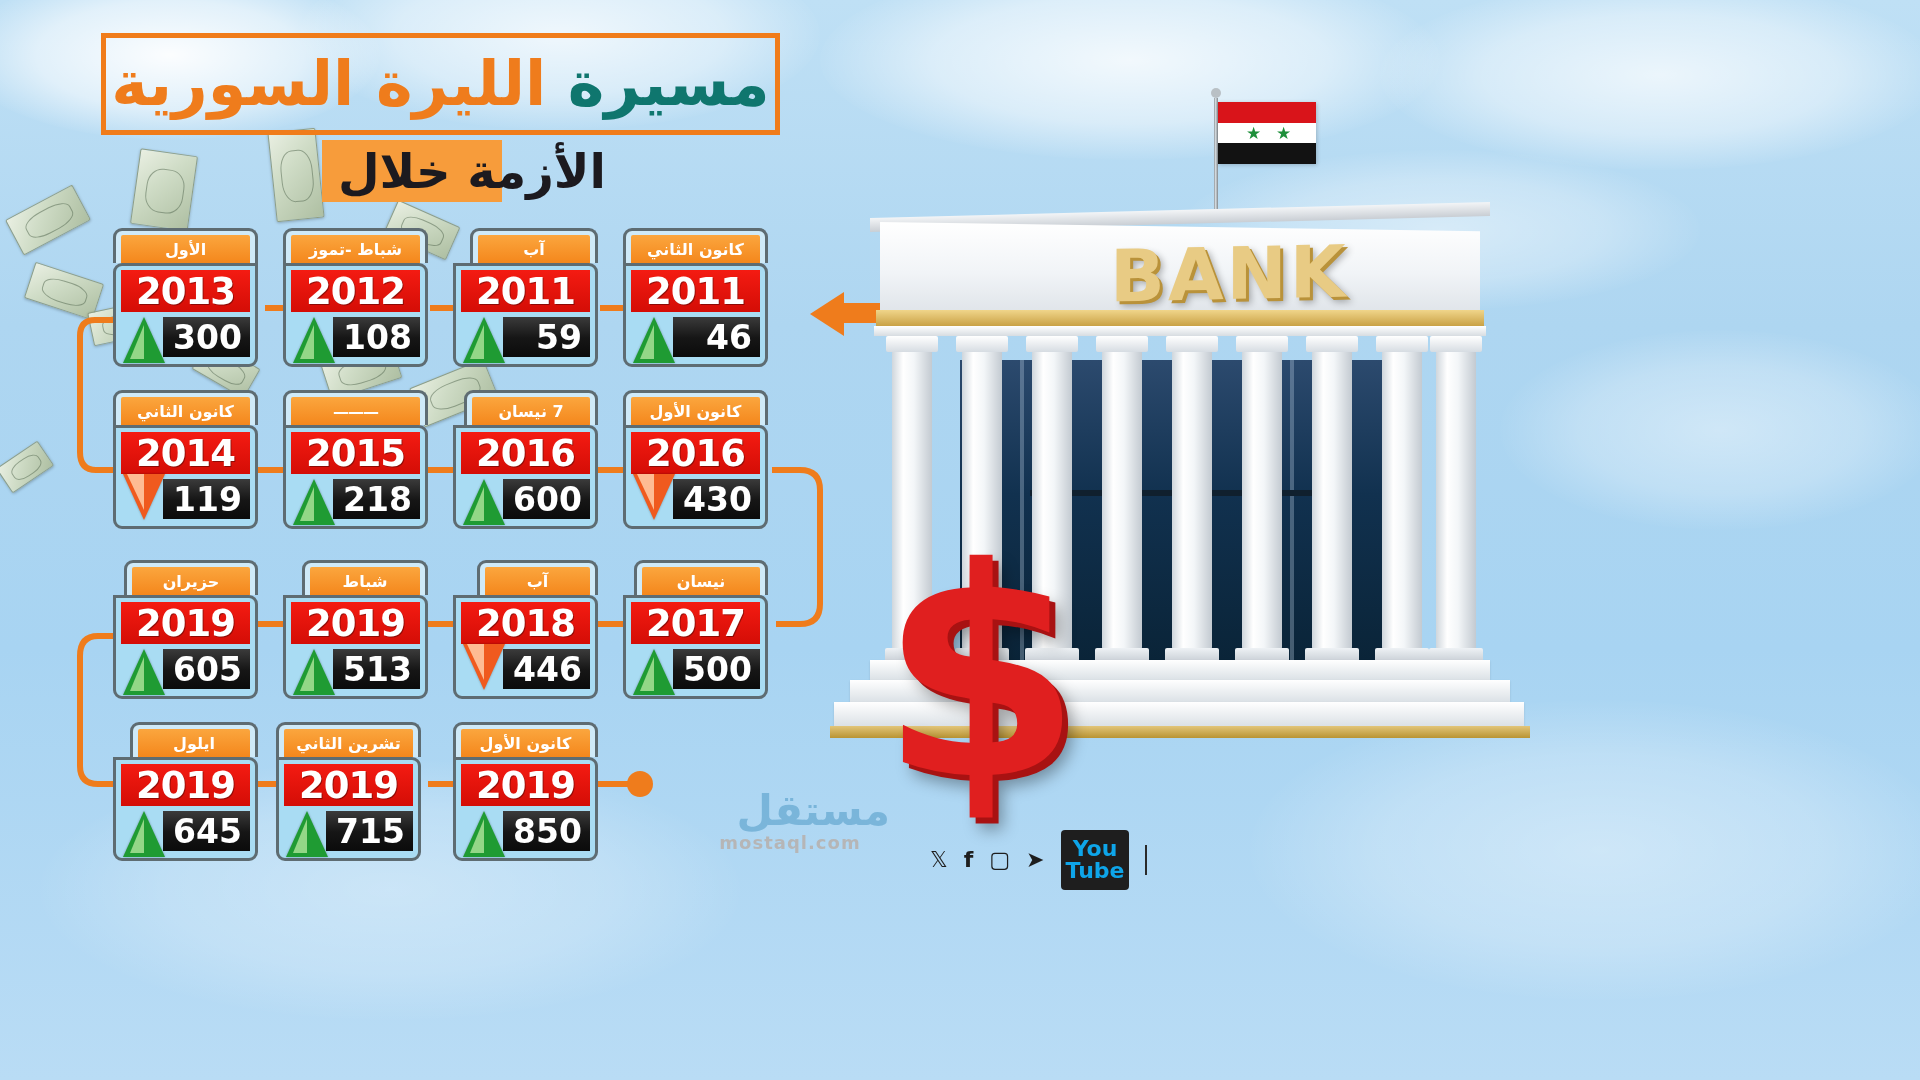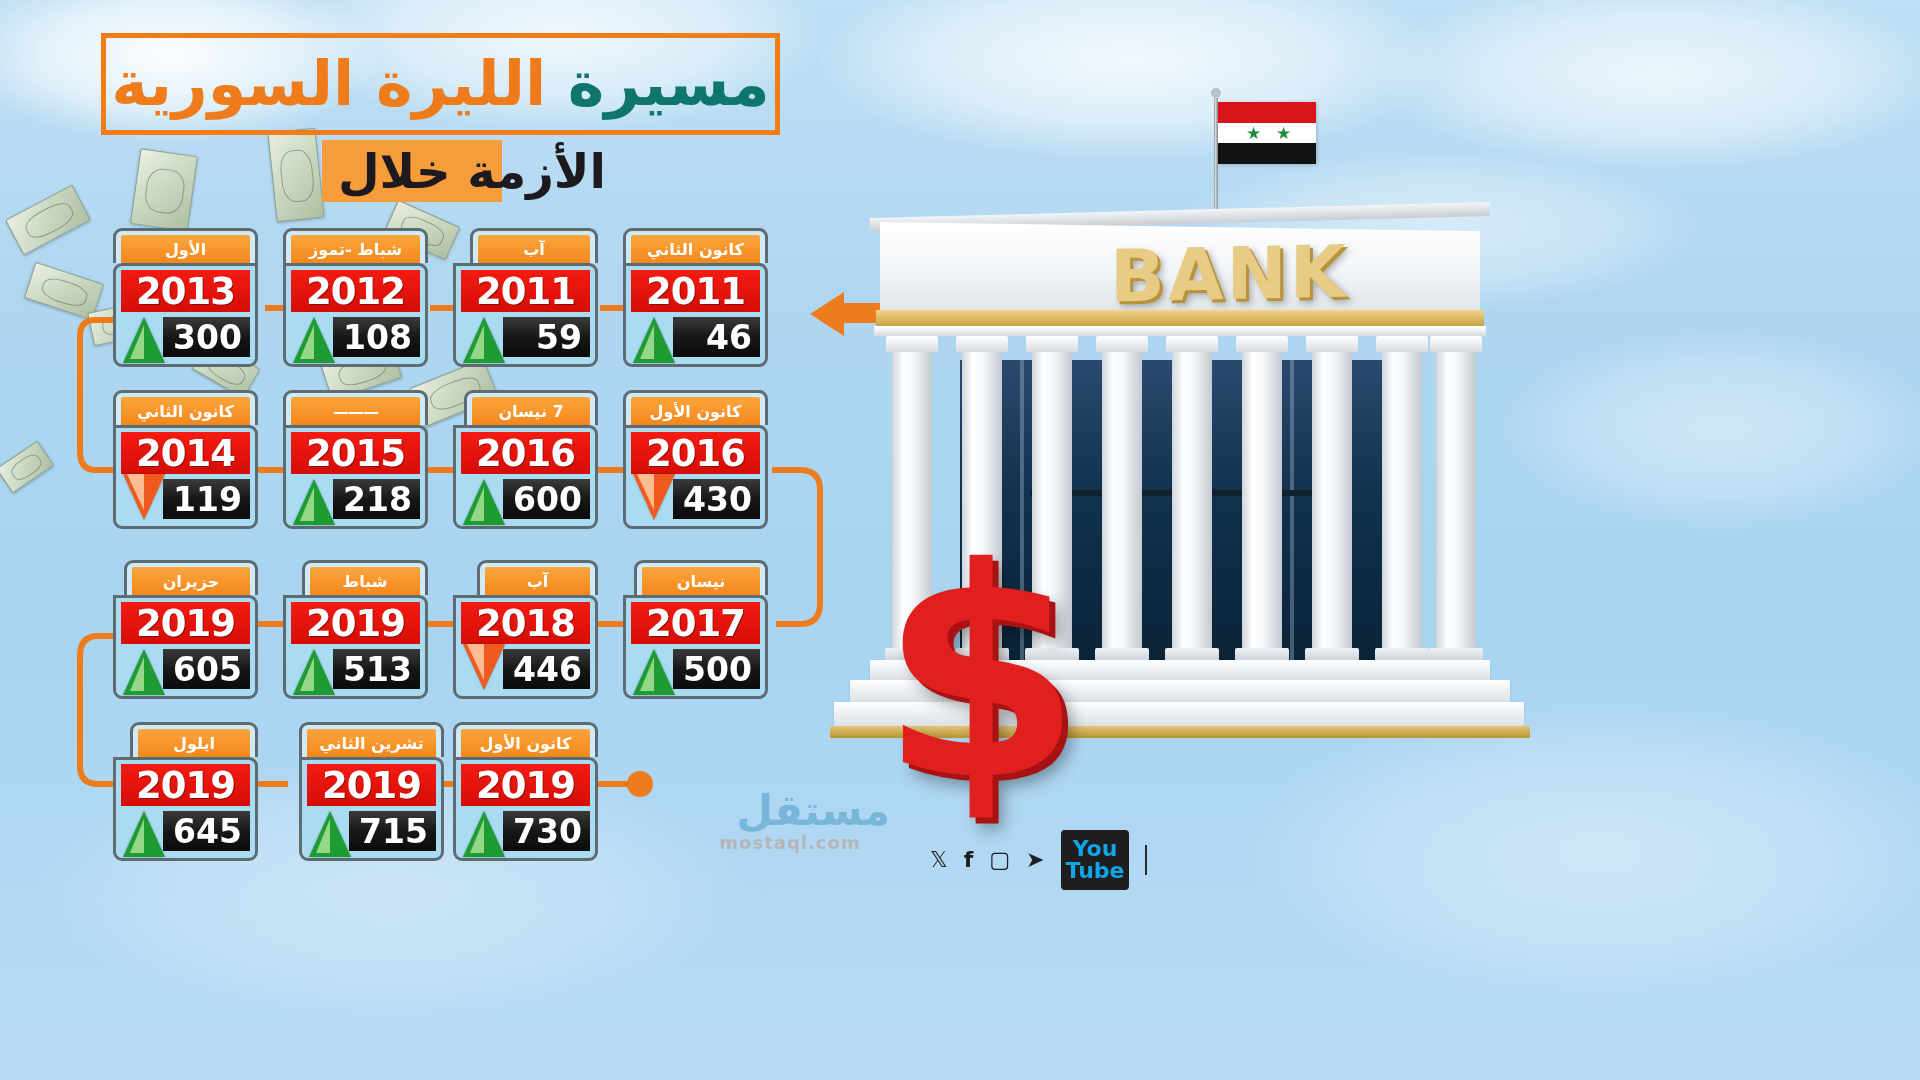--- a/index.html
+++ b/index.html
@@ -448,21 +448,21 @@
       <div class="yearband">2019</div>
       <div class="valrow">
         <div class="tri">
             <div class="up"></div>
           </div>
         <div class="plate">645</div>
       </div>
     </div>
   </div>
 
-  <div class="card" style="left:299px;top:722px;">
+  <div class="card" style="left:276px;top:722px;">
     <div class="tabrow">
         <div class="tabwrap" style="width:140px;">
           <div class="tab">تشرين الثاني</div>
         </div>
       </div>
     <div class="body">
       <div class="yearband">2019</div>
       <div class="valrow">
         <div class="tri">
             <div class="up"></div>
@@ -477,21 +477,21 @@
         <div class="tabwrap" style="width:130px;">
           <div class="tab">كانون الأول</div>
         </div>
       </div>
     <div class="body">
       <div class="yearband">2019</div>
       <div class="valrow">
         <div class="tri">
             <div class="up"></div>
           </div>
-        <div class="plate">730</div>
+        <div class="plate">850</div>
       </div>
     </div>
   </div>
 </div>
 
 <div class="arrow-in"></div>
 <div class="arrow-tail"></div>
 
 <div class="bank">
   <div class="flagpole"></div>

